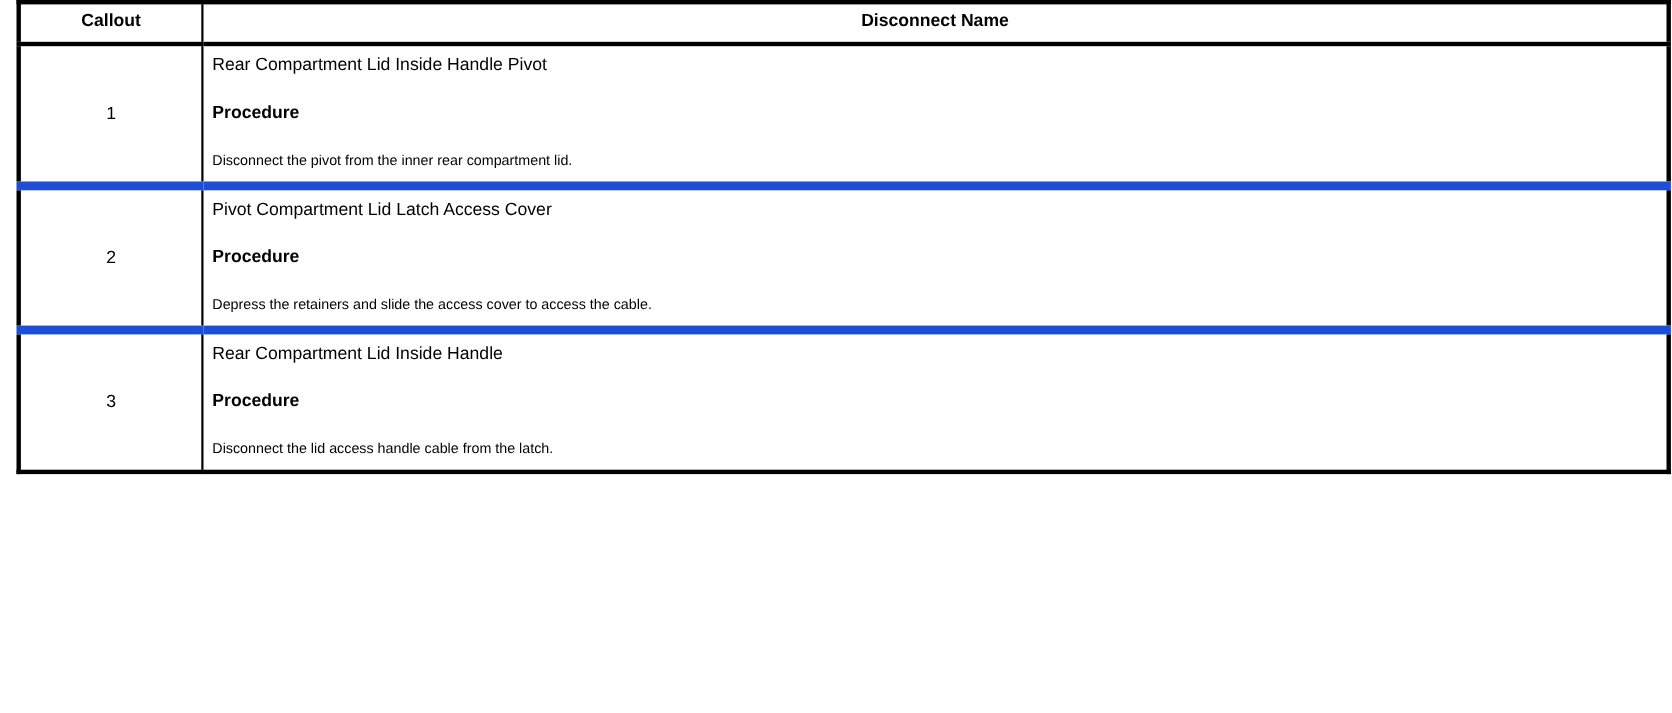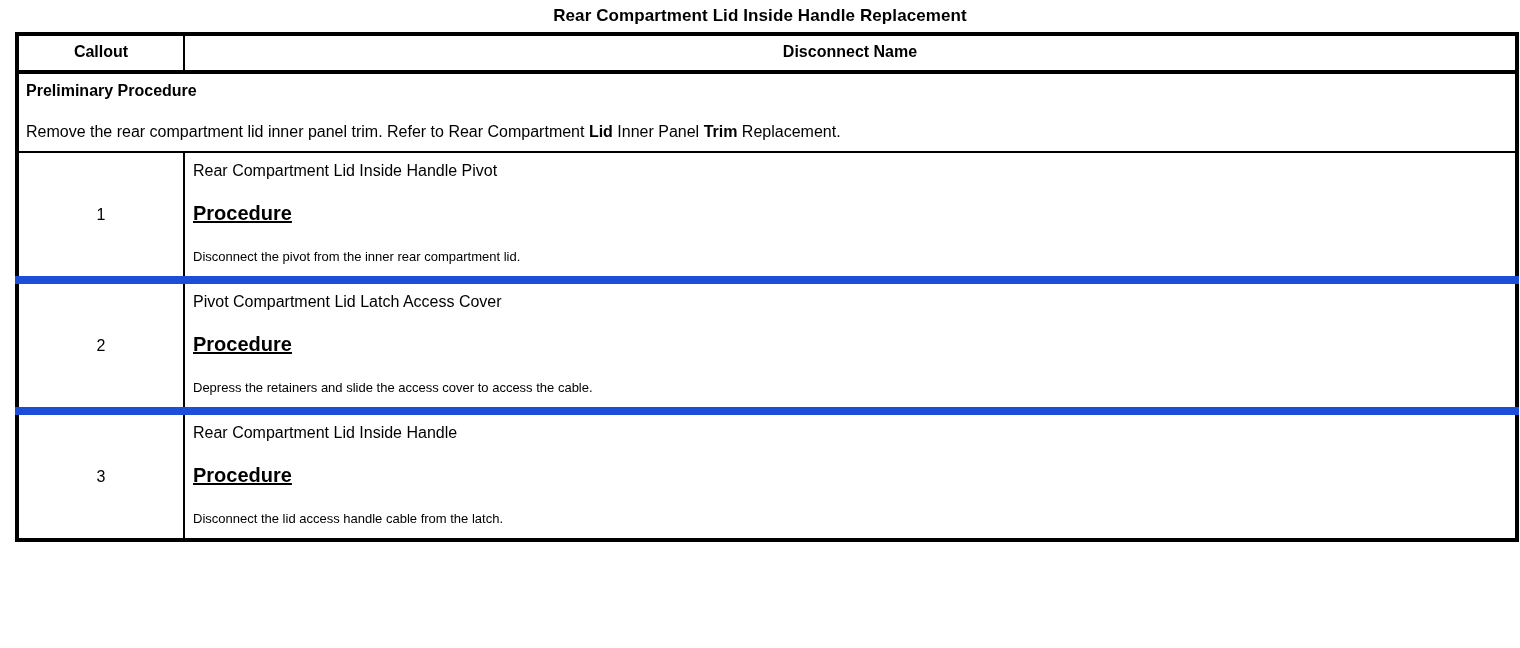--- a/index.html
+++ b/index.html
@@ -93,60 +93,52 @@
     padding: 8px 6px 10px 8px;
     vertical-align: top;
   }
   .comp-name {
     font-size: 16px;
     line-height: 19px;
     font-weight: normal;
     margin: 0 0 24px 0;
   }
   .proc-label {
-    font-size: 20px;
+    font-size: 16px;
     line-height: 19px;
     font-weight: bold;
     margin: 0 0 24px 0;
-    text-decoration: underline;
   }
   .proc-text {
     font-size: 13px;
     line-height: 19px;
     font-weight: normal;
     margin: 0;
   }
 </style>
 </head>
 <body>
 
 <div class="page">
 
-  <div class="doc-title">Rear Compartment Lid Inside Handle Replacement</div>
 
   <div class="table-wrap">
     <table class="spec">
       <colgroup>
         <col class="c-callout">
         <col class="c-name">
       </colgroup>
       <thead>
         <tr>
           <th class="th-callout">Callout</th>
           <th class="th-name">Disconnect Name</th>
         </tr>
       </thead>
       <tbody>
 
-        <tr class="prelim-row">
-          <td colspan="2">
-            <p class="prelim-heading">Preliminary Procedure</p>
-            <p class="prelim-text"><span>Remove the rear compartment lid inner panel trim. Refer to Rear Compartment </span><span class="semi">Lid</span><span> Inner Panel </span><span class="semi">Trim</span><span> Replacement.</span></p>
-          </td>
-        </tr>
 
         <tr class="item-row">
           <td class="callout-cell">1</td>
           <td class="name-cell">
             <p class="comp-name">Rear Compartment Lid Inside Handle Pivot</p>
             <p class="proc-label">Procedure</p>
             <p class="proc-text">Disconnect the pivot from the inner rear compartment lid.</p>
           </td>
         </tr>
 

